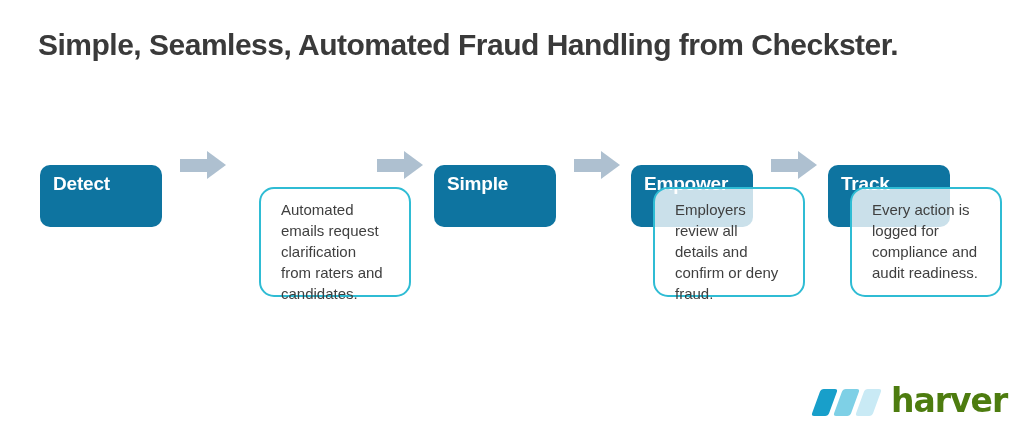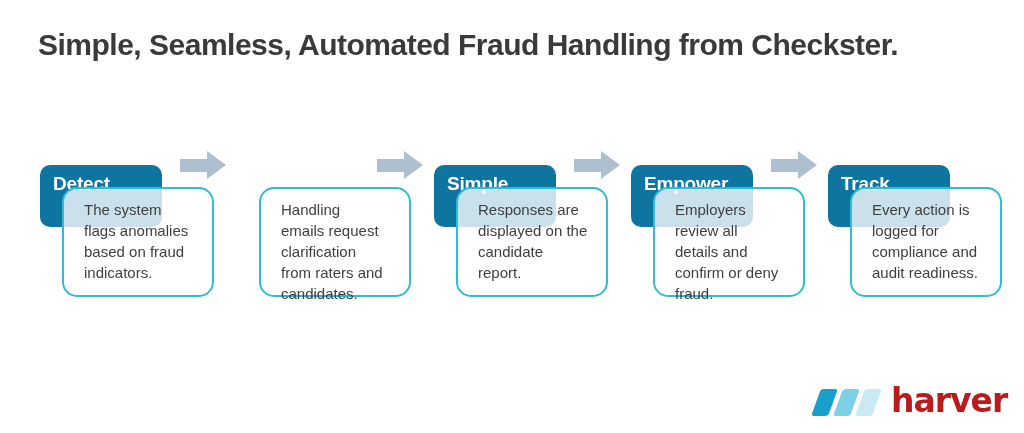--- a/index.html
+++ b/index.html
@@ -124,75 +124,63 @@
   }
   .logo-stripe-1 { background: #189fca; }
   .logo-stripe-2 { background: #7ed0e6; }
   .logo-stripe-3 { background: #c9eaf5; }
   .logo-wordmark {
     margin-left: 14px;
     font-family: "DejaVu Sans", sans-serif;
     font-size: 33px;
     font-weight: 600;
     letter-spacing: -1px;
-    color: #b91c1c;
+    color: #4d7c0f;
     line-height: 1;
     transform: translateY(-2px);
   }
 </style>
 </head>
 <body>
 
 <div class="slide">
 
   <h1 class="page-title">Simple, Seamless, Automated Fraud Handling from Checkster.</h1>
 
   <div class="step step-0">
     <div class="arrow">
       <div class="arrow-tail"></div>
       <div class="arrow-head"></div>
     </div>
     <div class="step-header">
       <span class="step-header-label">Detect</span>
     </div>
+  </div>
+
+  <div class="step step-1">
+    <div class="arrow">
+      <div class="arrow-tail"></div>
+      <div class="arrow-head"></div>
+    </div>
     <div class="step-card">
-      <div class="step-card-text">The system
-flags anomalies
-based on fraud
-indicators.</div>
-    </div>
-  </div>
-
-  <div class="step step-1">
-    <div class="arrow">
-      <div class="arrow-tail"></div>
-      <div class="arrow-head"></div>
-    </div>
-    <div class="step-card">
-      <div class="step-card-text">Handling
+      <div class="step-card-text">Automated
 emails request
 clarification
 from raters and
 candidates.</div>
     </div>
   </div>
 
   <div class="step step-2">
     <div class="arrow">
       <div class="arrow-tail"></div>
       <div class="arrow-head"></div>
     </div>
     <div class="step-header">
       <span class="step-header-label">Simple</span>
-    </div>
-    <div class="step-card">
-      <div class="step-card-text">Responses are
-displayed on the
-candidate
-report.</div>
     </div>
   </div>
 
   <div class="step step-3">
     <div class="arrow">
       <div class="arrow-tail"></div>
       <div class="arrow-head"></div>
     </div>
     <div class="step-header">
       <span class="step-header-label">Empower</span>

